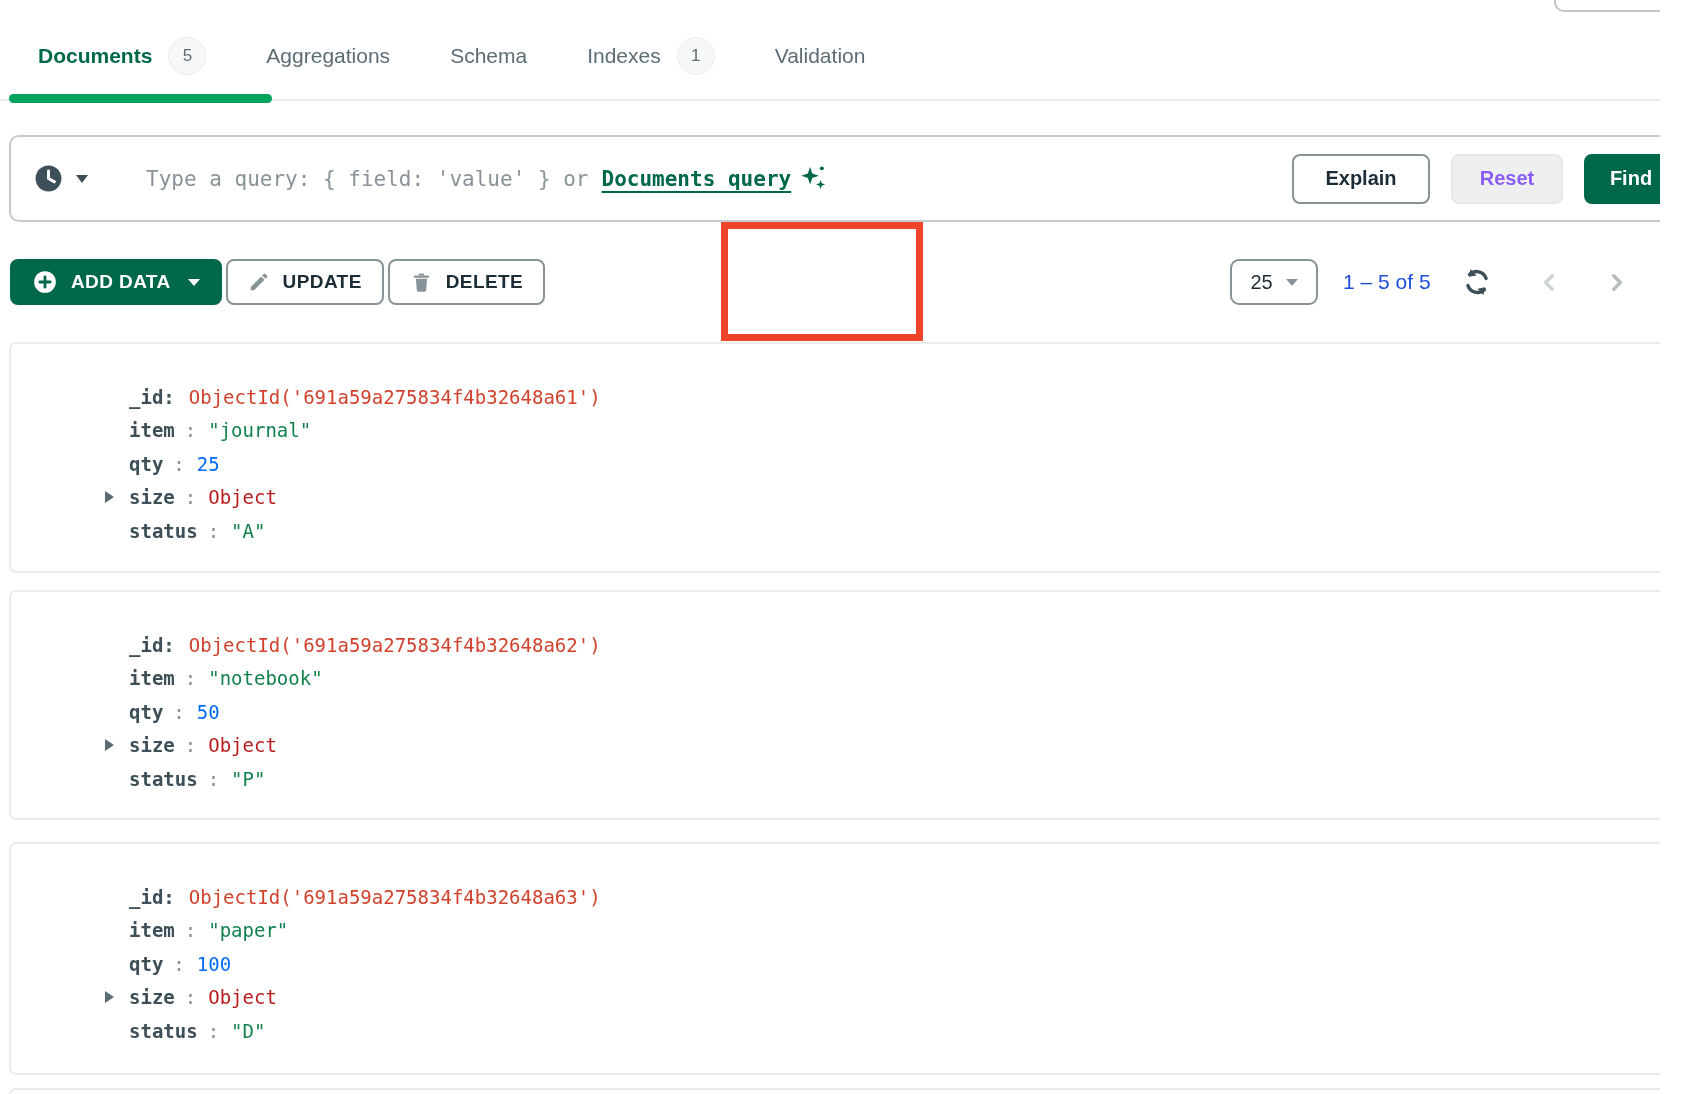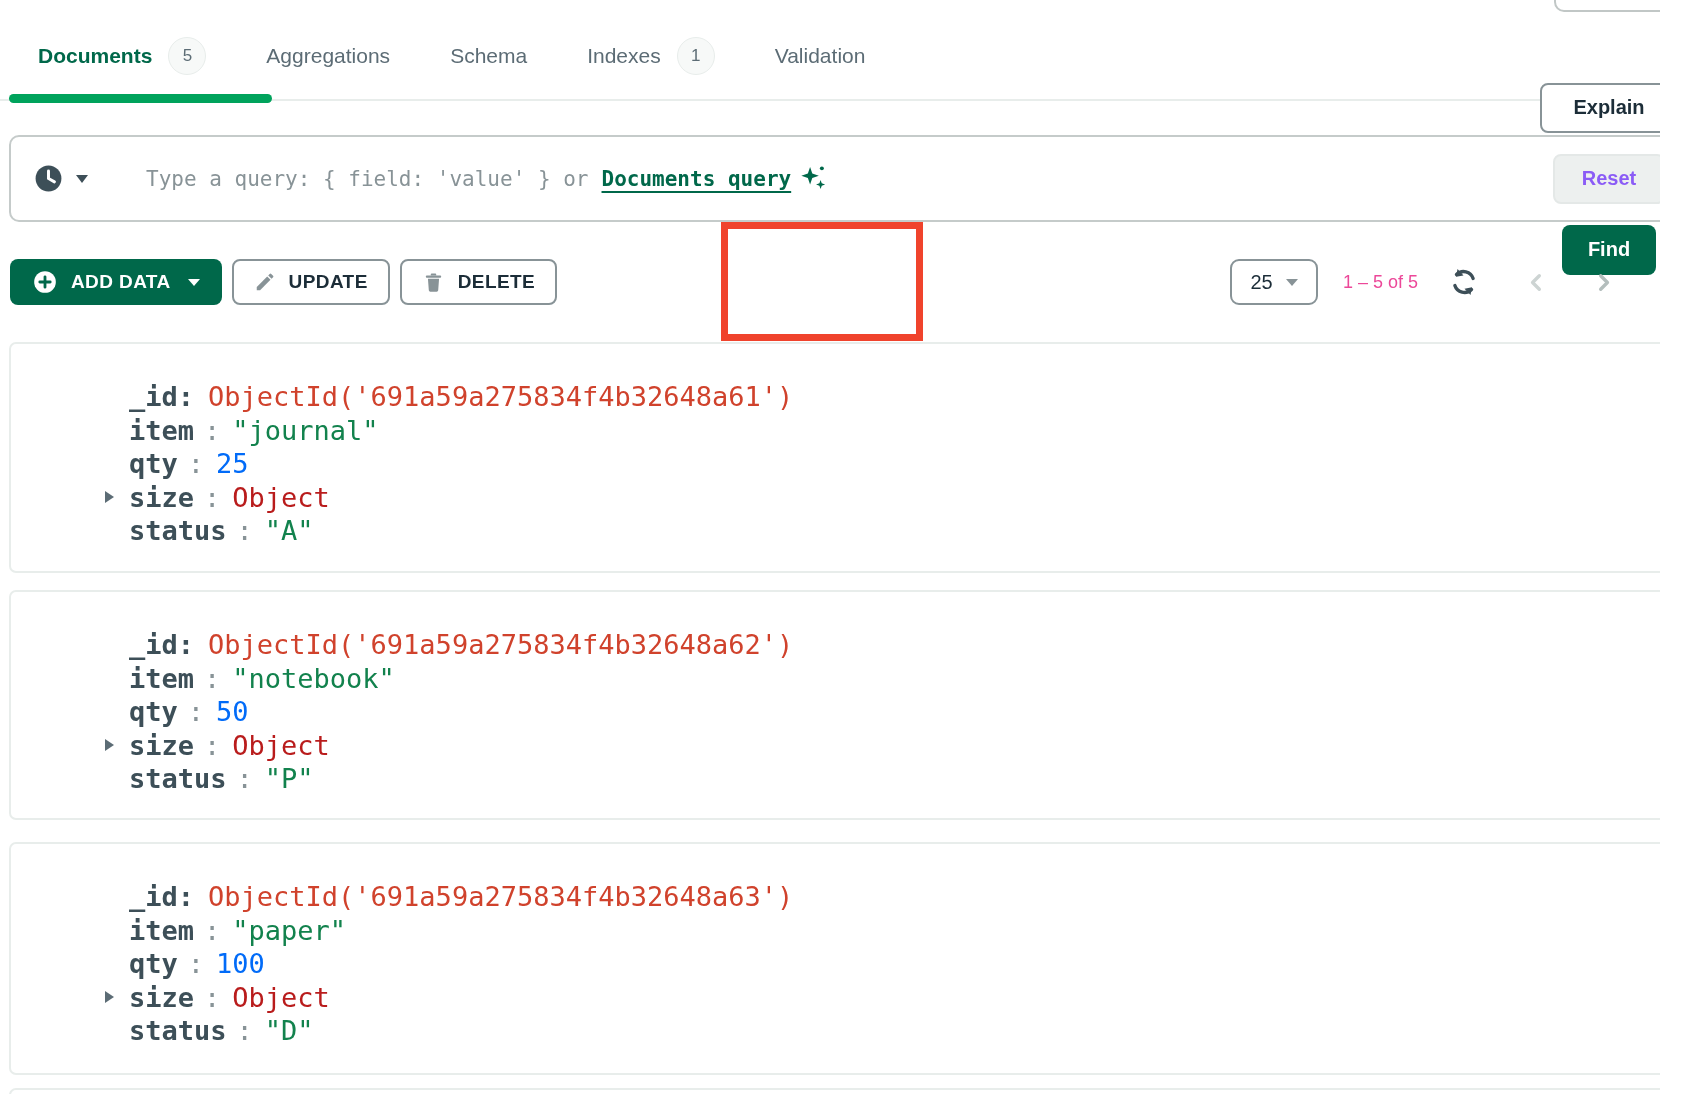--- a/index.html
+++ b/index.html
@@ -44,30 +44,30 @@
     margin-left:58px; display:flex; align-items:flex-end;
     font-family:"DejaVu Sans Mono","Liberation Mono",monospace;
     font-size:21px; color:#889397; white-space:pre;
   }
   .generate-link {
     color:#00684A; font-weight:700; text-decoration:underline; text-underline-offset:5px;
     margin-left:13px; cursor:pointer;
     font-family:"DejaVu Sans Mono","Liberation Mono",monospace; font-size:21px;
   }
   .sparkle { margin-left:8px; margin-top:-4px; }
-  .query-buttons { margin-left:auto; display:flex; align-items:center; gap:21px;flex-direction:column; }
+  .query-buttons { margin-left:auto; display:flex; gap:21px; }
   .btn { height:50px; border-radius:8px; display:flex; align-items:center; justify-content:center;
          font-size:20px; font-weight:600; cursor:pointer; }
   .btn-explain { width:138px; background:#fff; border:2px solid #889397; color:#1C2D38; }
   .btn-reset   { width:112px; background:#EDF0EF; border:2px solid #E4E8E7; color:#8b5cf6; }
   .btn-find    { width:94px;  background:#00684A; border:none; color:#fff; font-weight:700; }
 
   
   .action-row { position:absolute; top:259px; left:10px; height:46px;
-                display:flex; align-items:center; gap:10px; }
+                display:flex; align-items:center; gap:4px; }
   .abtn {
     height:46px; border-radius:8px; padding:0 20px;
     display:flex; align-items:center; gap:13px;
     font-size:19px; font-weight:700; letter-spacing:.4px;
     background:#fff; border:2px solid #889397; color:#1C2D38; cursor:pointer;
   }
   .abtn-add { background:#00684A; border:none; color:#fff; padding:0 22px; }
   .caret-white { width:0;height:0;border:6px solid transparent;border-top:7px solid #fff; margin-top:6px; margin-left:4px;}
   .caret-gray  { width:0;height:0;border:6px solid transparent;border-top:7px solid #889397; margin-top:6px; margin-left:4px;}
 
@@ -75,21 +75,21 @@
   .red-highlight { position:absolute; left:721px; top:222px; width:202px; height:119px;
                    border:7px solid #F0432C; z-index:6; pointer-events:none; }
 
   
   .pagination { position:absolute; top:259px; left:1230px; height:46px; display:flex; align-items:center; }
   .page-size {
     width:88px; height:46px; border:2px solid #889397; border-radius:9px; background:#fff;
     display:flex; align-items:center; justify-content:center; gap:13px;
     font-size:20px; font-weight:500; color:#1C2D38; cursor:pointer;
   }
-  .range-label { margin-left:25px; font-size:18px; font-weight:500; color:#ec4899; white-space:nowrap; }
+  .range-label { margin-left:25px; font-size:21px; font-weight:500; color:#1d4ed8; white-space:nowrap; }
   .refresh-btn { margin-left:31px; cursor:pointer; display:flex; }
   .chev { cursor:pointer; display:flex; }
   .chev-left { margin-left:44px; }
   .chev-right { margin-left:40px; }
   .overflow-dropdown {
     position:absolute; top:259px; left:1663px; width:90px; height:46px;
     border:2px solid #889397; border-radius:9px; background:#fff;
     display:flex; align-items:center; padding-left:20px; cursor:pointer;
   }
 
@@ -98,21 +98,21 @@
   .card {
     background:#fff; border:2px solid #E8EDEB; border-radius:7px;
     padding:36px 0 0 118px;
   }
   .card-1 { height:231px; margin-bottom:17px; }
   .card-2 { height:230px; margin-bottom:22px; }
   .card-3 { height:233px; margin-bottom:13px; }
   .card-partial { height:26px; }
   .doc-row {
     position:relative; height:33.5px; display:flex; align-items:center;
-    font-family:"DejaVu Sans Mono","Liberation Mono",monospace; font-size:27px;
+    font-family:"DejaVu Sans Mono","Liberation Mono",monospace; font-size:19px;
   }
   .doc-key { font-weight:700; color:#3D4F58; }
   .id-colon { color:#3D4F58; font-weight:700; margin:0 14px 0 0; }
   .field-colon { color:#889397; margin:0 12px 0 10px; }
   .val-oid { color:#D0422C; }
   .val-str { color:#12824D; }
   .val-num { color:#016BF8; }
   .val-obj { color:#b91c1c; }
   .expand-caret {
     position:absolute; left:-24px; top:10px; width:0; height:0; cursor:pointer;

